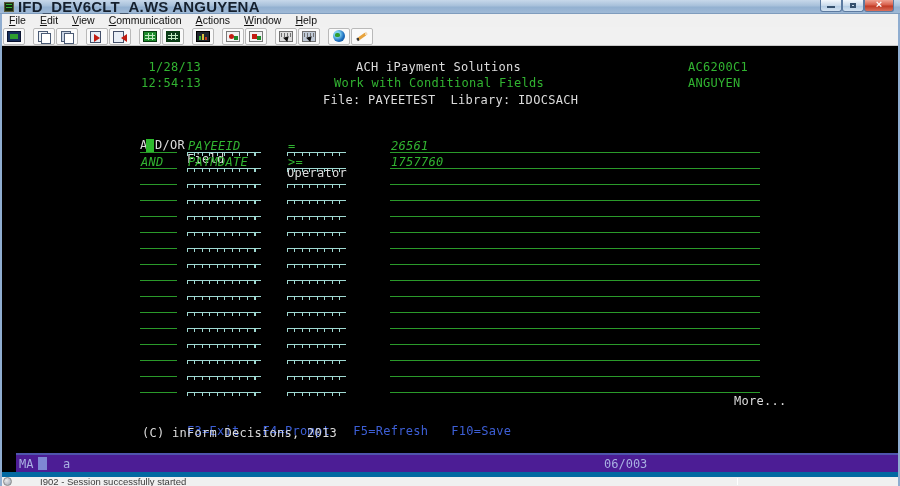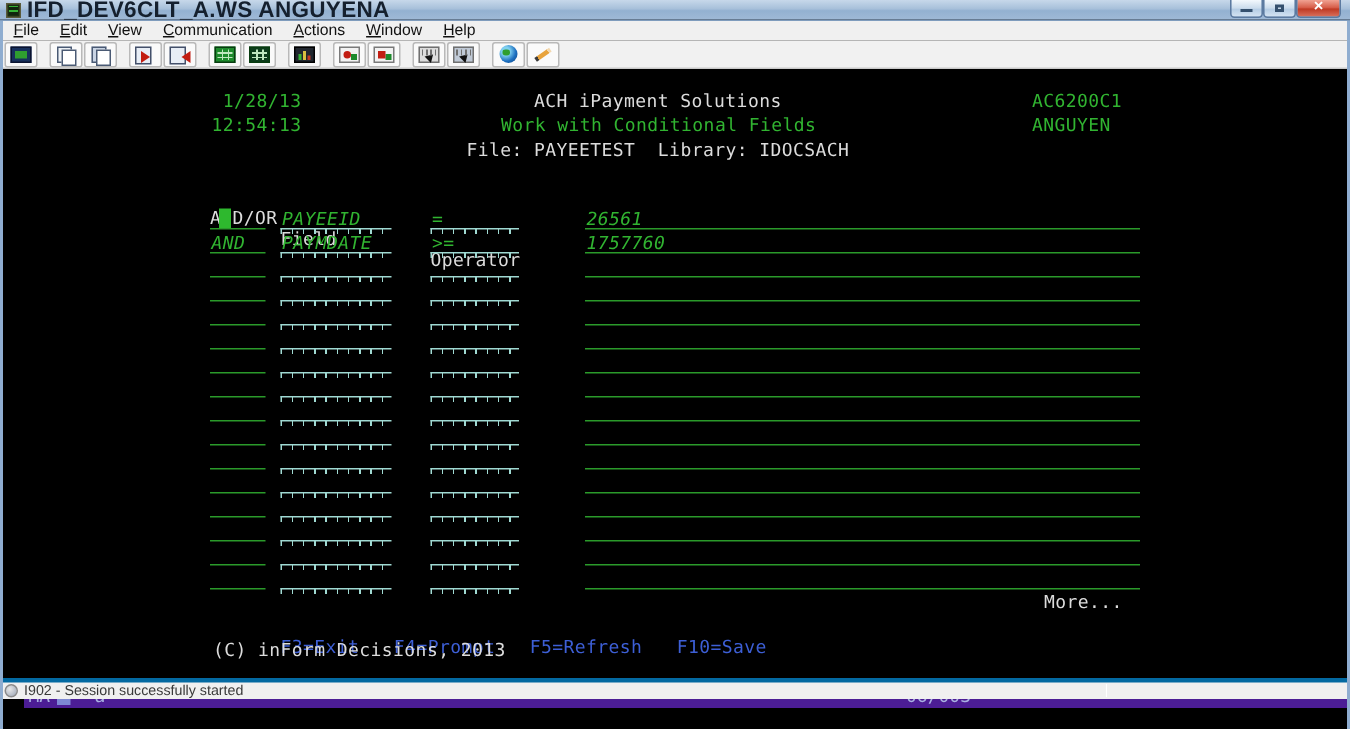--- a/index.html
+++ b/index.html
@@ -110,22 +110,22 @@
   .fkey { margin-right:23px; }
 
   
   .oia { position:absolute; left:16px; top:453px; width:900px; height:19px; background:#4c1d95;
     border-top:2px solid #4f55ad; font-family:"DejaVu Sans Mono", monospace; font-size:12px;
     color:#a9b1e2; }
   .oia span { position:absolute; top:2px; line-height:14px; }
   .oia-cursor { position:absolute; left:22px; top:2px; width:9px; height:13px; background:#7e88d4; }
 
   
-  .statusbar { position:absolute; left:0; top:452px; width:900px; height:14px; background:#f0f0f0;
-    border-top:3px solid #0369a1; display:flex; align-items:center; }
+  .statusbar { position:absolute; left:0; top:472px; width:900px; height:14px; background:#f0f0f0;
+    border-top:5px solid #0369a1; display:flex; align-items:center;gap:24px; }
   .sb-icon { width:9px; height:9px; margin:0 4px 0 3px; border-radius:50%;
     background:radial-gradient(circle at 35% 35%, #e8e8e8, #9aa4b4); border:1px solid #8a8a8a; }
   .sb-text { font-size:9.5px; color:#3a3a3a; }
   .sb-divider { position:absolute; left:737px; top:1px; bottom:1px; width:1px; background:#d6d6d6;
     border-right:1px solid #fff; }
 
   
   .frame { position:absolute; top:14px; bottom:0; width:2px; background:#8fadd0; z-index:50; }
   .frame.left { left:0; } .frame.right { right:0; }
 </style>
@@ -201,21 +201,21 @@
 
   <div class="terminal">
     <div class="t-text t-green" style="left:141px; top:14px; width:60px; text-align:right;">1/28/13</div>
     <div class="t-text t-white" style="left:356px; top:14px;">ACH iPayment Solutions</div>
     <div class="t-text t-green" style="left:688px; top:14px;">AC6200C1</div>
 
     <div class="t-text t-green" style="left:141px; top:30px; width:60px; text-align:right;">12:54:13</div>
     <div class="t-text t-green" style="left:334px; top:30px;">Work with Conditional Fields</div>
     <div class="t-text t-green" style="left:688px; top:30px;">ANGUYEN</div>
 
-    <div class="t-text t-white" style="left:311px; top:47px;">File: PAYEETEST  Library: IDOCSACH</div>
+    <div class="t-text t-white" style="left:323px; top:47px;">File: PAYEETEST  Library: IDOCSACH</div>
 
     <div class="t-text t-white" style="left:0; top:78px; width:900px;">
       <span style="position:absolute; left:140px;">AND/OR</span>
       <span style="position:absolute; left:187px;">Field</span>
       <span style="position:absolute; left:287px;">Operator</span>
     </div>
 
     <div id="condition-rows">
         <div class="trow" style="top: 92.5px;">
           <span class="cell ul-green" style="left: 140px; width: 37px;"></span>
@@ -309,21 +309,21 @@
           <span class="cell ul-green" style="left: 390px; width: 370px;"></span>
         </div>
         <div class="trow" style="top: 332.95px;">
           <span class="cell ul-green" style="left: 140px; width: 37px;"></span>
           <span class="cell ul-cyan" style="left: 187px; width: 74px;"></span>
           <span class="cell ul-cyan" style="left: 287px; width: 59px;"></span>
           <span class="cell ul-green" style="left: 390px; width: 370px;"></span>
         </div>
       </div>
 
-    <div class="t-text t-white" style="left:696px; top:348px;">More...</div>
+    <div class="t-text t-white" style="left:734px; top:348px;">More...</div>
 
     <div class="t-text t-blue" style="left:142px; top:364px;">
       <span class="fkey">F3=Exit</span><span class="fkey">F4=Prompt</span><span class="fkey">F5=Refresh</span><span class="fkey">F10=Save</span>
     </div>
 
     <div class="t-text t-white" style="left:142px; top:380px;">(C) inForm Decisions, 2013</div>
   </div>
 
   <div class="oia">
     <span style="left:3px;">MA</span>

